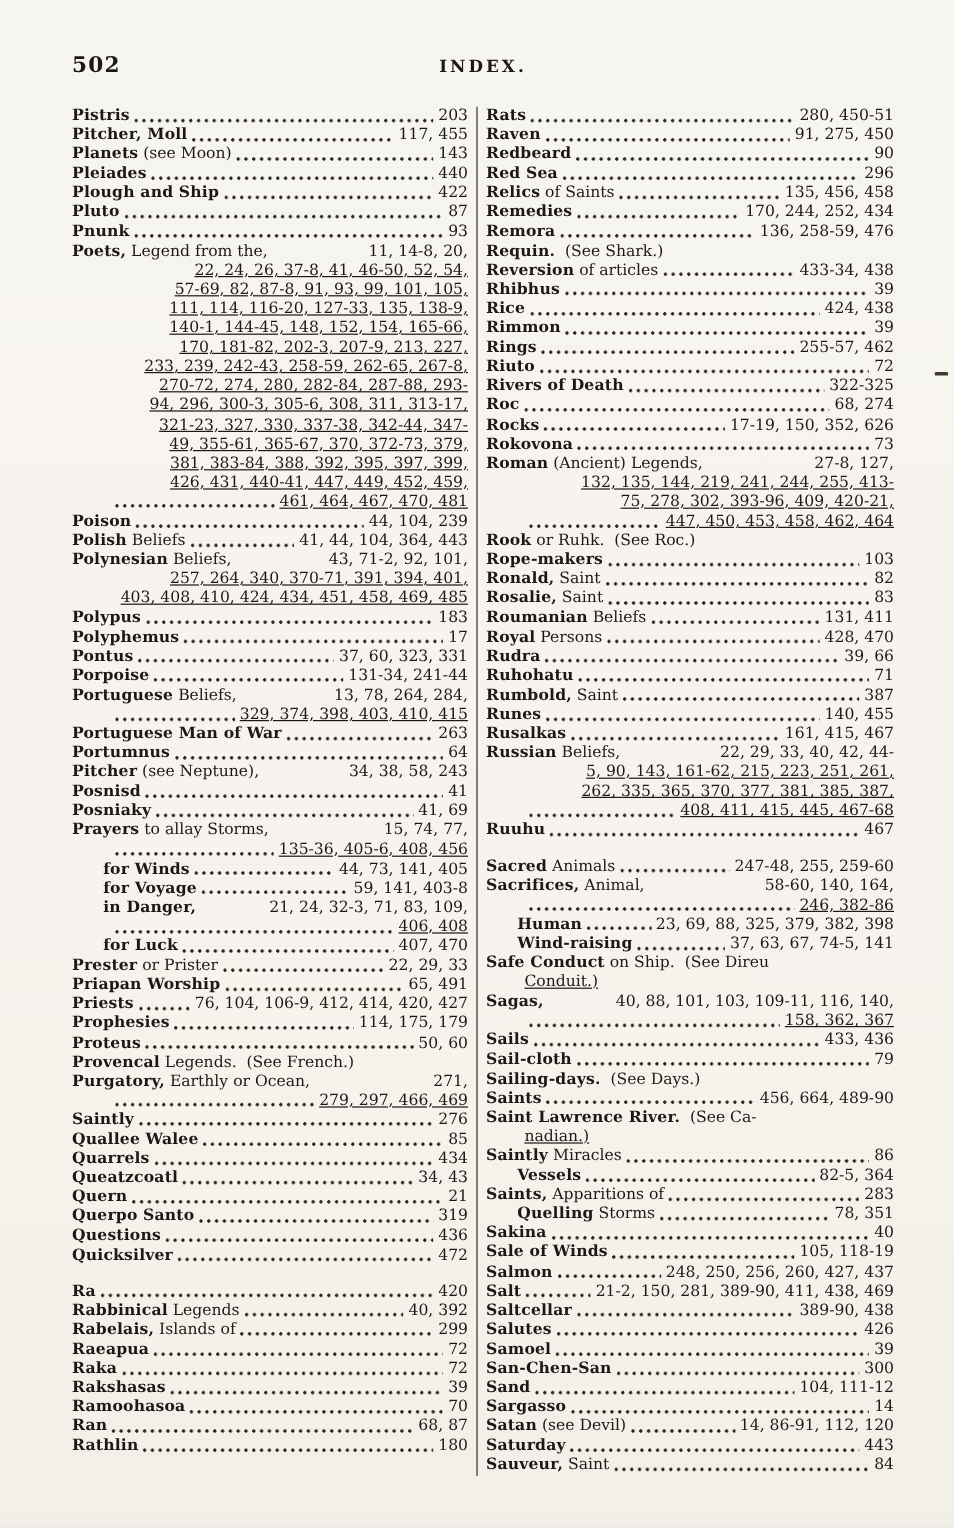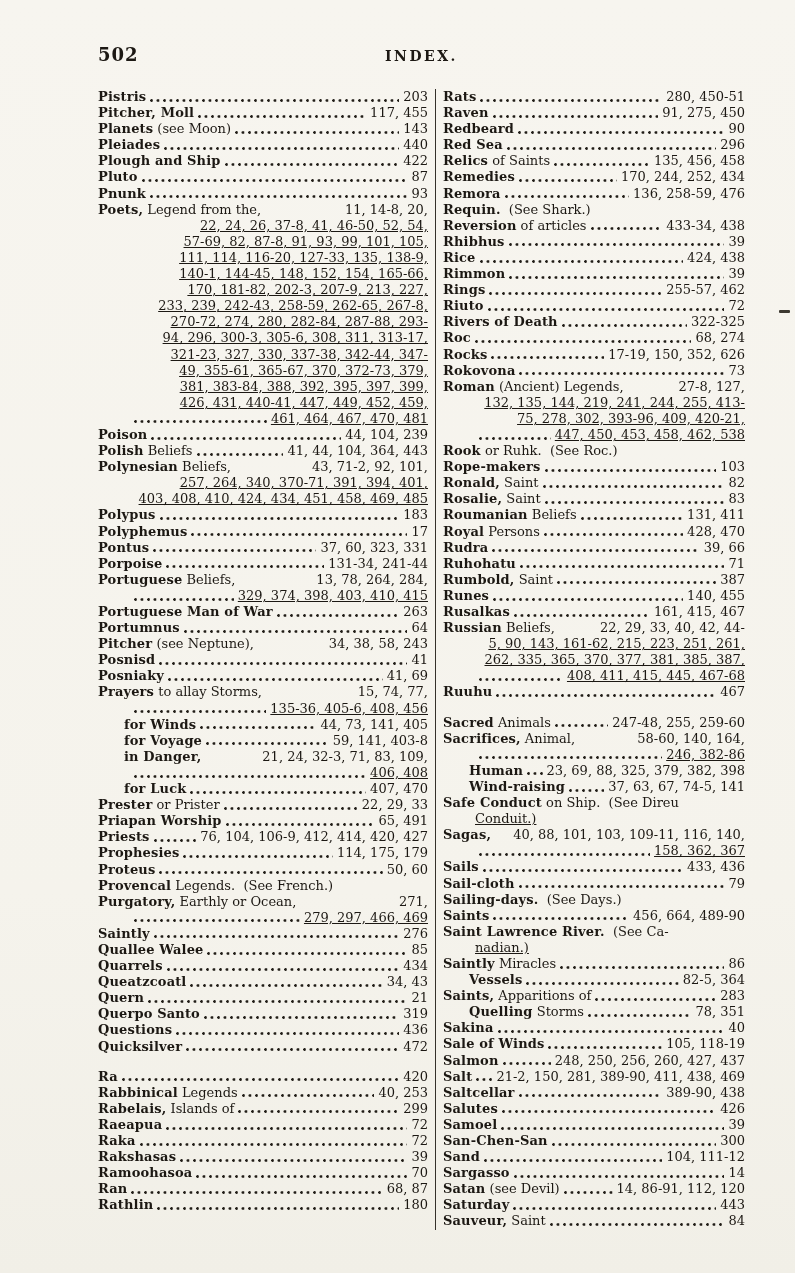--- a/index.html
+++ b/index.html
@@ -4,21 +4,21 @@
 <style>
   html,body { margin:0; padding:0; background:#e9e7e1; }
   .page {
     position:relative;
     width:795px; height:1273px;
     margin:0 auto;
     box-sizing:border-box;
     background:linear-gradient(180deg,#f7f5ef 0%, #f5f3ec 70%, #f1efe7 100%);
     font-family:"DejaVu Serif","Liberation Serif",serif;
     color:#1c1813;
-    padding:44px 50px 0 98px;
+    padding:44px 50px 0 60px;
     overflow:hidden;
   }
   .page-header {
     display:grid;
     grid-template-columns:1fr auto 1fr;
     align-items:baseline;
     margin-bottom:24px;
   }
   .pageno { font-weight:bold; font-size:18px; letter-spacing:1px; }
   .header-title { font-weight:bold; font-size:14px; letter-spacing:2.5px; justify-self:center; }
@@ -345,21 +345,21 @@
         </div>
         <div class="line gap">
           <span class="term">Ra</span>
           <span class="leader"></span>
           <span class="pages">420</span>
         </div>
         <div class="line">
           <span class="term">Rabbinical</span>
           <span class="txt"> Legends</span>
           <span class="leader"></span>
-          <span class="pages">40, 253</span>
+          <span class="pages">40, 392</span>
         </div>
         <div class="line">
           <span class="term">Rabelais,</span>
           <span class="txt"> Islands of</span>
           <span class="leader"></span>
           <span class="pages">299</span>
         </div>
         <div class="line">
           <span class="term">Raeapua</span>
           <span class="leader"></span>
@@ -493,21 +493,21 @@
         <div class="line ind2">
           <span class="fill"></span>
           <span class="pages">132, 135, 144, 219, 241, 244, 255, 413-</span>
         </div>
         <div class="line ind2">
           <span class="fill"></span>
           <span class="pages">75, 278, 302, 393-96, 409, 420-21,</span>
         </div>
         <div class="line ind2">
           <span class="leader"></span>
-          <span class="pages">447, 450, 453, 458, 462, 538</span>
+          <span class="pages">447, 450, 453, 458, 462, 464</span>
         </div>
         <div class="line">
           <span class="term">Rook</span>
           <span class="txt"> or Ruhk.  (See Roc.)</span>
         </div>
         <div class="line">
           <span class="term">Rope-makers</span>
           <span class="leader"></span>
           <span class="pages">103</span>
         </div>

